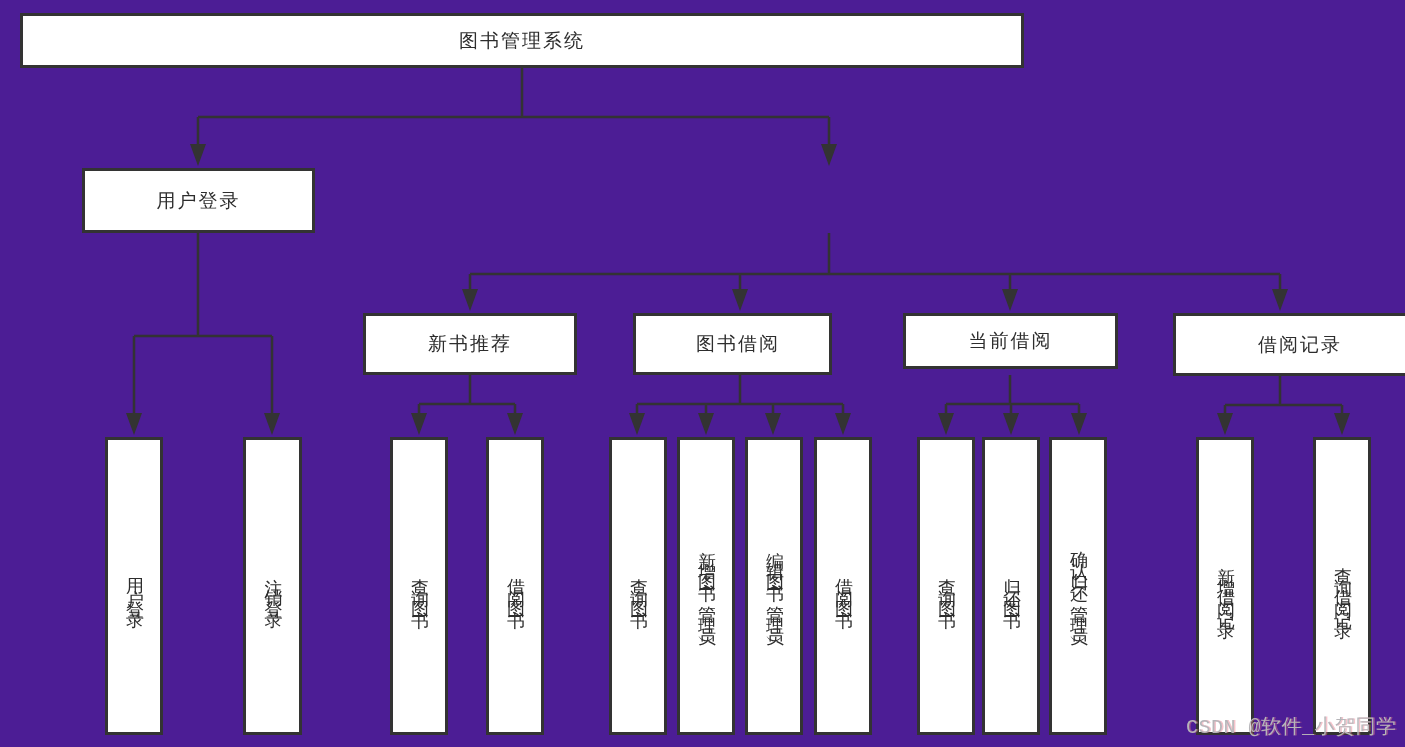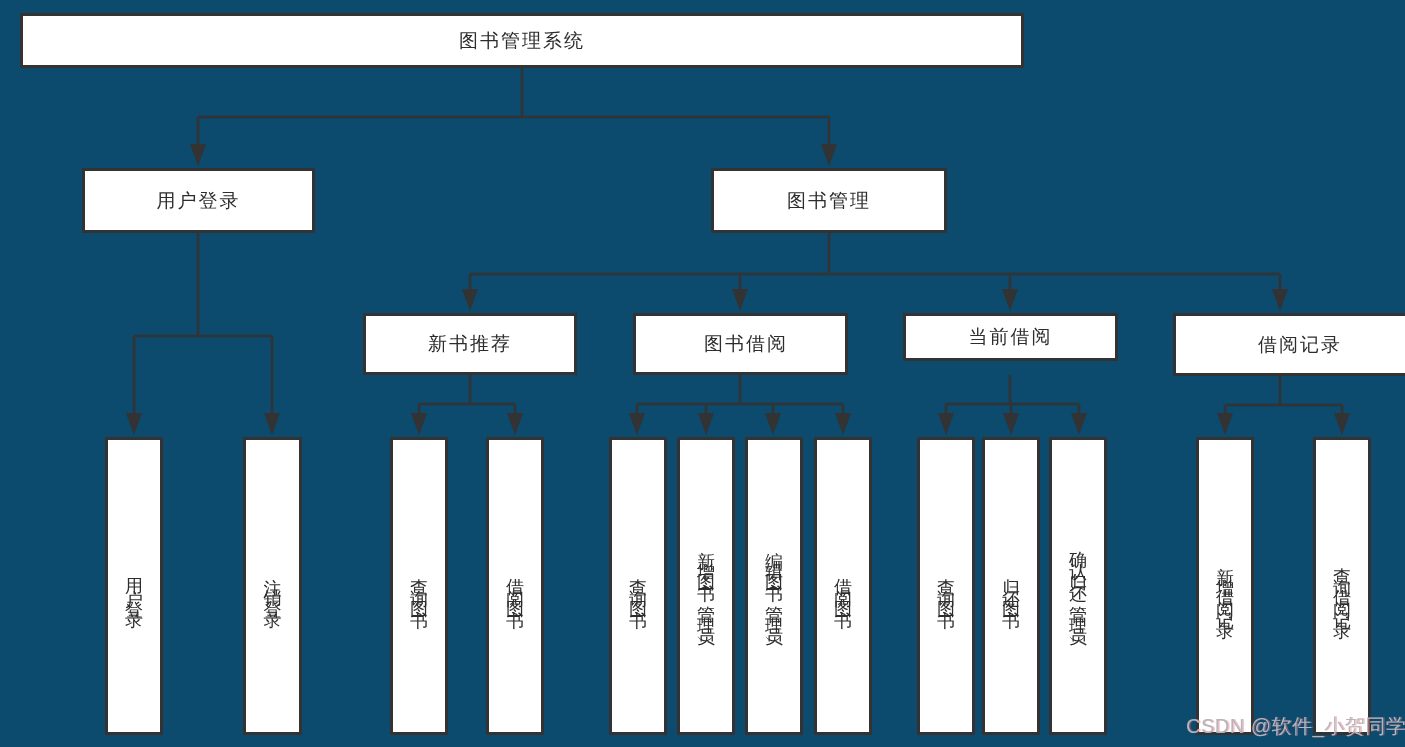--- a/index.html
+++ b/index.html
@@ -5,22 +5,23 @@
   html, body {
     margin: 0;
     padding: 0;
     background: #ffffff;
     font-family: "Liberation Sans", "DejaVu Sans", sans-serif;
   }
   .stage {
     position: relative;
     width: 1405px;
     height: 747px;
-    background: #0c4a6e;
+    background: #4c1d95;
     overflow: hidden;
+    font-family: Liberation Mono, monospace;
   }
   .wires {
     position: absolute;
     left: 0;
     top: 0;
     pointer-events: none;
   }
   .box {
     position: absolute;
     box-sizing: border-box;
@@ -93,31 +94,28 @@
     </g>
   </svg>
 
   <div class="box hbox" style="left:20px;top:13px;width:1004px;height:55px;">
     <span class="label">图书管理系统</span>
   </div>
 
   <div class="box hbox" style="left:82px;top:168px;width:233px;height:65px;">
     <span class="label">用户登录</span>
   </div>
-  <div class="box hbox" style="left:711px;top:168px;width:236px;height:65px;">
-    <span class="label">图书管理</span>
-  </div>
 
   <div class="box hbox" style="left:363px;top:313px;width:214px;height:62px;text-align:center;">
     <span class="label">新书推荐</span>
   </div>
-  <div class="box hbox" style="left:633px;top:313px;width:215px;height:62px;padding-left:11px;">
+  <div class="box hbox" style="left:633px;top:313px;width:199px;height:62px;padding-left:11px;">
     <span class="label">图书借阅</span>
   </div>
-  <div class="box hbox" style="left:903px;top:313px;width:215px;height:48px;">
+  <div class="box hbox" style="left:903px;top:313px;width:215px;height:56px;">
     <span class="label">当前借阅</span>
   </div>
   <div class="box hbox" style="left:1173px;top:313px;width:254px;height:63px;">
     <span class="label">借阅记录</span>
   </div>
 
   <div class="box vbox" style="left:105px;top:437px;width:58px;height:298px;">
     <span class="label">用户登录</span>
   </div>
   <div class="box vbox" style="left:243px;top:437px;width:59px;height:298px;">

